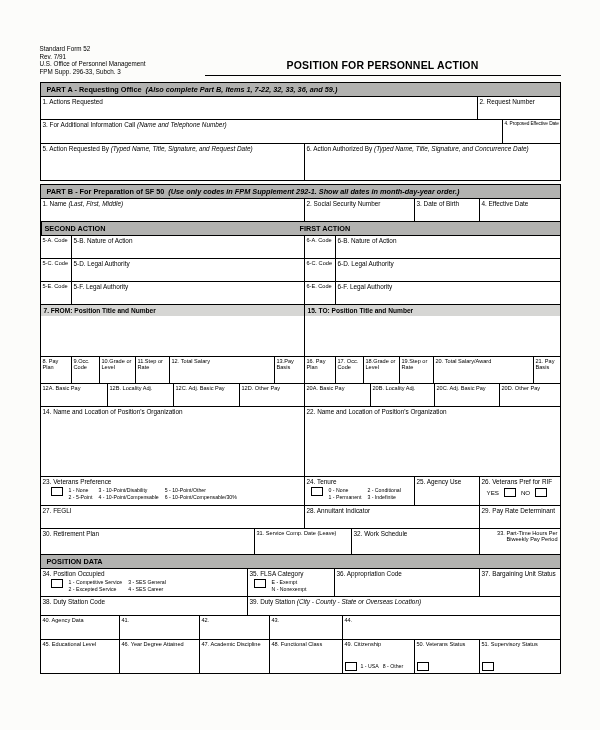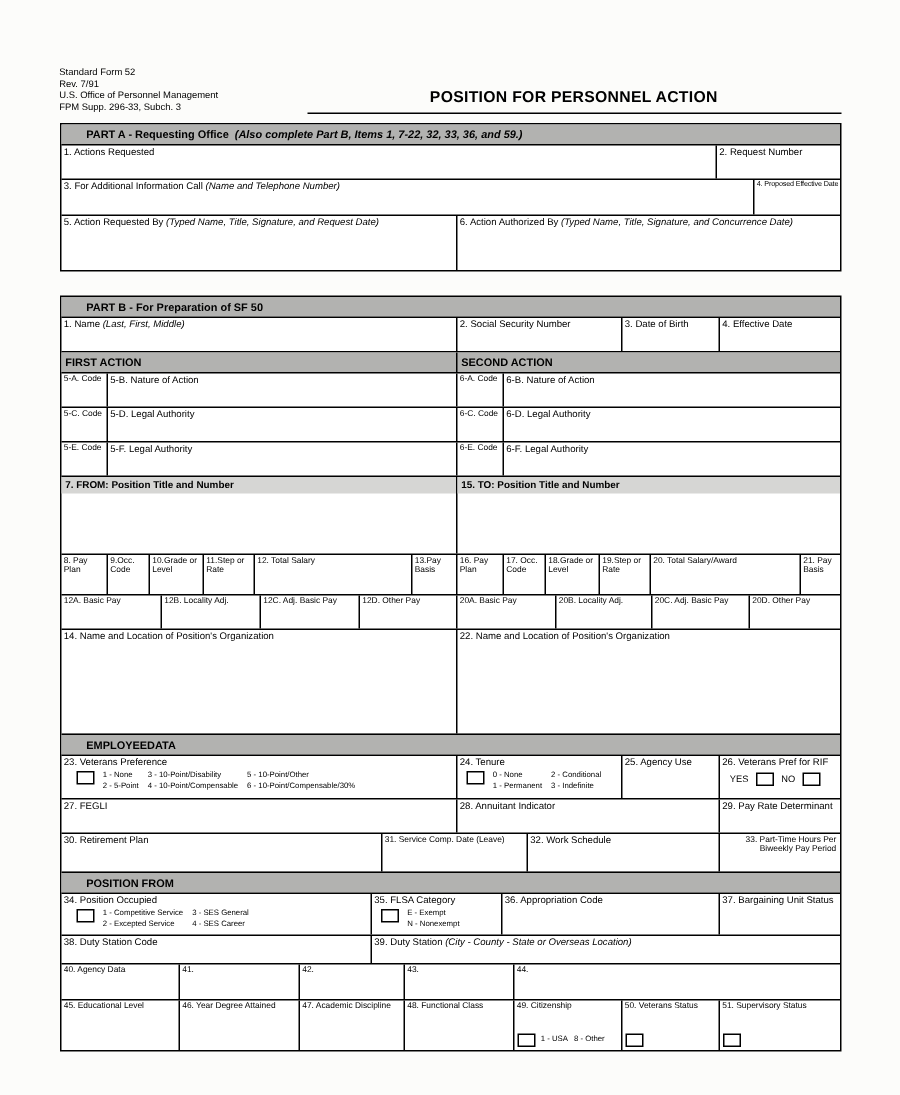--- a/index.html
+++ b/index.html
@@ -9,22 +9,22 @@
   .page { width:521px; margin:45px auto 0 auto; }
 
   
   .form-header { display:flex; align-items:flex-end; margin-bottom:6px; }
   .pub-info { width:165px; font-size:6.3px; line-height:1.22; }
   .title-wrap { flex:1; text-align:center; border-bottom:1px solid #000; padding-bottom:4px; }
   .form-title { font-size:10.5px; font-weight:bold; letter-spacing:.2px; }
 
   
   .block { border:1px solid #000; background:#fff; }
-  .block + .block { margin-top:16px; }
-  .bar { background:#b2b2b0; font-size:7.3px; font-weight:bold; padding:2px 17px;
+  .block + .block { margin-top:3px; }
+  .bar { background:#b2b2b0; font-size:7.3px; font-weight:bold; padding:2px 6px;
          display:flex; align-items:flex-start; border-top:1px solid #000; }
   .bar i { margin-left:4px; }
   .block > :first-child { border-top:none; }
   .row { display:flex; border-top:1px solid #000; align-items:stretch; }
   .cell { border-left:1px solid #000; padding:1px 2px; display:flex; flex-direction:column;
           overflow:hidden; }
   .row > .cell:first-child, .half > .cell:first-child { border-left:none; }
   .half { width:263px; display:flex; }
   .half.r { width:auto; flex:1; border-left:1px solid #000; }
   .half.col { flex-direction:column; }
@@ -105,20 +105,21 @@
             <i>(Typed Name, Title, Signature, and Concurrence Date)</i>
           </span>
         </div>
       </div>
     </div>
   </div>
 
   <div class="block">
     <div class="bar">
       <b>PART B - For Preparation of SF 50</b>
+      <i>(Use only codes in FPM Supplement 292-1.  Show all dates in month-day-year order.)</i>
     </div>
 
     <div class="row" style="height:23px">
       <div class="cell" style="width:263px">
         <span class="lbl">
           <span>1. Name</span>
           <i>(Last, First, Middle)</i>
         </span>
       </div>
       <div class="cell" style="width:110px">
@@ -126,25 +127,25 @@
       </div>
       <div class="cell" style="width:65px">
         <span class="lbl">3. Date of Birth</span>
       </div>
       <div class="cell" style="flex:1">
         <span class="lbl">4. Effective Date</span>
       </div>
     </div>
 
     <div class="row">
+      <div class="half r abar">
+        <b>SECOND ACTION</b>
+      </div>
       <div class="half abar">
         <b>FIRST ACTION</b>
-      </div>
-      <div class="half r abar">
-        <b>SECOND ACTION</b>
       </div>
     </div>
 
     <div class="row" style="height:23px">
       <div class="half">
         <div class="cell" style="width:30px">
           <span class="lbl lbl-sm">5-A. Code</span>
         </div>
         <div class="cell" style="flex:1">
           <span class="lbl">5-B. Nature of Action</span>
@@ -281,23 +282,20 @@
 
     <div class="row" style="height:70px">
       <div class="half col">
         <span class="lbl" style="padding:1px 2px">14. Name and Location of Position's Organization</span>
       </div>
       <div class="half r col">
         <span class="lbl" style="padding:1px 2px">22. Name and Location of Position's Organization</span>
       </div>
     </div>
 
-    <div class="bar">
-      <b>EMPLOYEEDATA</b>
-    </div>
 
     <div class="row" style="height:29px">
       <div class="cell" style="width:263px">
         <span class="lbl">23. Veterans Preference</span>
         <div class="opts">
           <span class="ebox"></span>
           <span class="opt-col">
             <span>1 - None</span>
             <span>2 - 5-Point</span>
           </span>
@@ -360,21 +358,21 @@
       </div>
       <div class="cell" style="width:128px">
         <span class="lbl">32. Work Schedule</span>
       </div>
       <div class="cell" style="flex:1">
         <span class="lbl lbl-sm right">33. Part-Time Hours Per Biweekly Pay Period</span>
       </div>
     </div>
 
     <div class="bar">
-      <b>POSITION FROM</b>
+      <b>POSITION DATA</b>
     </div>
 
     <div class="row" style="height:28px">
       <div class="cell" style="width:206px">
         <span class="lbl">34. Position Occupied</span>
         <div class="opts">
           <span class="ebox"></span>
           <span class="opt-col">
             <span>1 - Competitive Service</span>
             <span>2 - Excepted Service</span>

